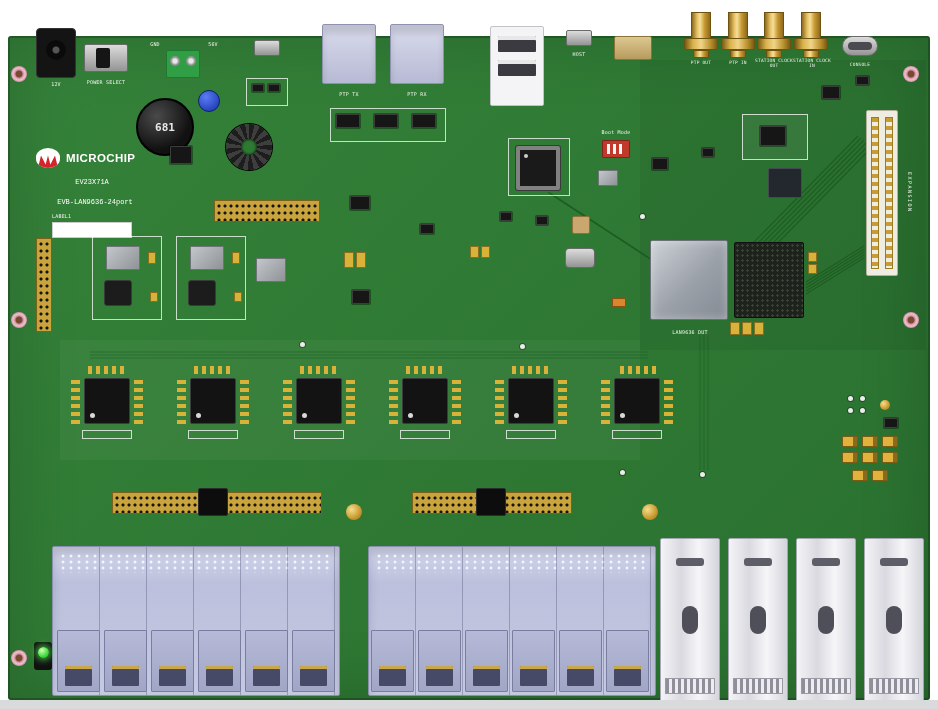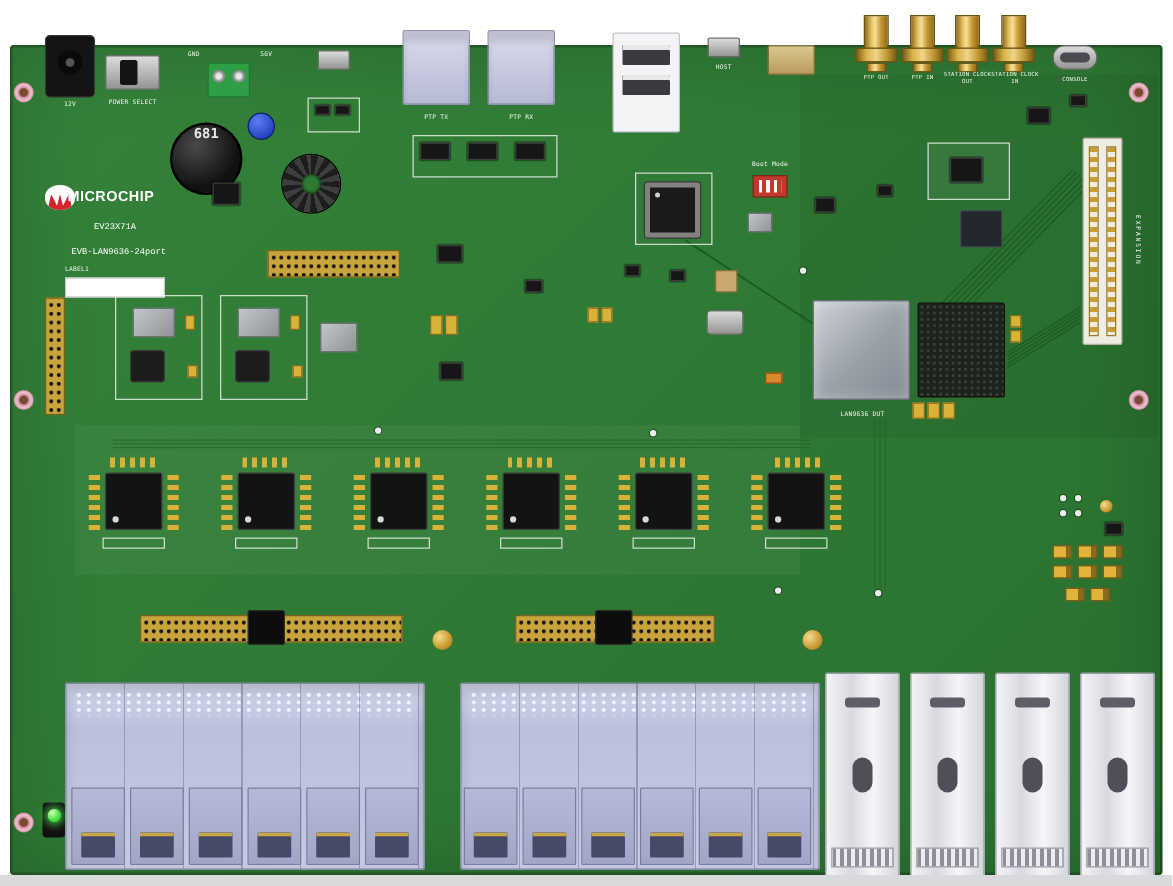--- a/index.html
+++ b/index.html
@@ -30,21 +30,21 @@
       background:radial-gradient(circle,#7a4a30 0 3px,#cf8ea2 4px,#eec2cd 6px,#cf8ea2 8px)}
   .tp{position:absolute;width:5px;height:5px;border-radius:50%;background:#ececec;box-shadow:0 0 0 1px rgba(0,0,0,.3)}
   .goldpad{position:absolute;border-radius:50%;background:radial-gradient(circle at 35% 35%,#f4dd8f,#c9992e 60%,#8f6a1c)}
   .metal{position:absolute;background:linear-gradient(180deg,#dcdcdc,#949494);border:1px solid #6b6b6b;border-radius:2px}
   .qfp{position:absolute;background:#1a1a1a;border:4px solid #818181;border-radius:2px;box-shadow:0 0 0 1px #3a3a3a}
   .qfp::after{content:"";position:absolute;left:4px;top:4px;width:4px;height:4px;border-radius:50%;background:#cfcfcf}
   .dip{position:absolute;background:#c0392b;border:1px solid #7f241a;border-radius:1px}
   .dip::before{content:"";position:absolute;inset:3px 4px;background:repeating-linear-gradient(90deg,#f5f5f5 0 3px,transparent 3px 6px)}
   .bigcap{position:absolute;width:58px;height:58px;border-radius:50%;
           background:radial-gradient(circle at 35% 30%,#4a4a4a,#111 65%);border:2px solid #000;
-          display:flex;align-items:flex-start;justify-content:center}
+          display:flex;align-items:center;justify-content:center}
   .bigcap span{color:#e8e8e8;font-size:11px;font-weight:bold;font-family:"DejaVu Sans Mono",monospace}
   .toroid{position:absolute;width:46px;height:46px;border-radius:50%;
           background:repeating-conic-gradient(#1d1d1d 0 14deg,#3e3e3e 14deg 28deg);box-shadow:0 0 0 1px #000}
   .toroid::after{content:"";position:absolute;left:50%;top:50%;width:16px;height:16px;transform:translate(-50%,-50%);
           border-radius:50%;background:#2e7a33;box-shadow:inset 0 0 3px #000}
   .sma-body{position:absolute;width:20px;background:linear-gradient(90deg,#8f6a1c,#e8c468 30%,#f6df9a 45%,#c79932 70%,#8f6a1c);border:1px solid #6e5212}
   .sma-nut{position:absolute;height:12px;background:linear-gradient(90deg,#7a5a14,#d9b24a 25%,#f0d488 50%,#b8912c 80%,#7a5a14);border:1px solid #6e5212;border-radius:2px}
   .bank{position:absolute;width:288px;height:150px;background:linear-gradient(180deg,#d2d5ea,#bcc0dc 25%,#c6c9e2);
         border:1px solid #8a8eb0;border-radius:2px;box-shadow:inset 0 6px 10px rgba(0,0,0,.15)}
   .bank-pins{position:absolute;background-image:radial-gradient(circle,#f0f6ff 1.3px,transparent 1.7px);background-size:8px 6px}
@@ -170,21 +170,21 @@
   <div class="silk silk-sm" style="left:753px;top:58px;width:42px">STATION CLOCK OUT</div>
   <div class="silk silk-sm" style="left:791px;top:58px;width:42px">STATION CLOCK IN</div>
 
   <div class="metal" style="left:842px;top:36px;width:36px;height:20px;border-radius:10px"></div>
   <div class="abs" style="left:848px;top:42px;width:24px;height:8px;background:#4a4a50;border-radius:4px"></div>
   <div class="silk silk-sm" style="left:842px;top:62px;width:36px">CONSOLE</div>
   <div class="chip" style="left:822px;top:86px;width:18px;height:13px"></div>
   <div class="chip" style="left:856px;top:76px;width:13px;height:9px"></div>
 
   <div class="logo-mark" style="left:36px;top:148px"></div>
-  <div class="brand" style="left:54px;top:152px">MICROCHIP</div>
+  <div class="brand" style="left:66px;top:152px">MICROCHIP</div>
   <div class="boardtext" style="left:52px;top:178px;width:80px">EV23X71A</div>
   <div class="boardtext" style="left:40px;top:198px;width:110px">EVB-LAN9636-24port</div>
 
   <div class="bigcap" style="left:136px;top:98px">
     <span>681</span>
   </div>
   <div class="abs" style="left:198px;top:90px;width:22px;height:22px;border-radius:50%;background:radial-gradient(circle at 35% 30%,#5a7cf5,#1430a8);border:1px solid #0d1f70"></div>
   <div class="toroid" style="left:226px;top:124px"></div>
   <div class="chip" style="left:170px;top:146px;width:22px;height:18px"></div>
 

